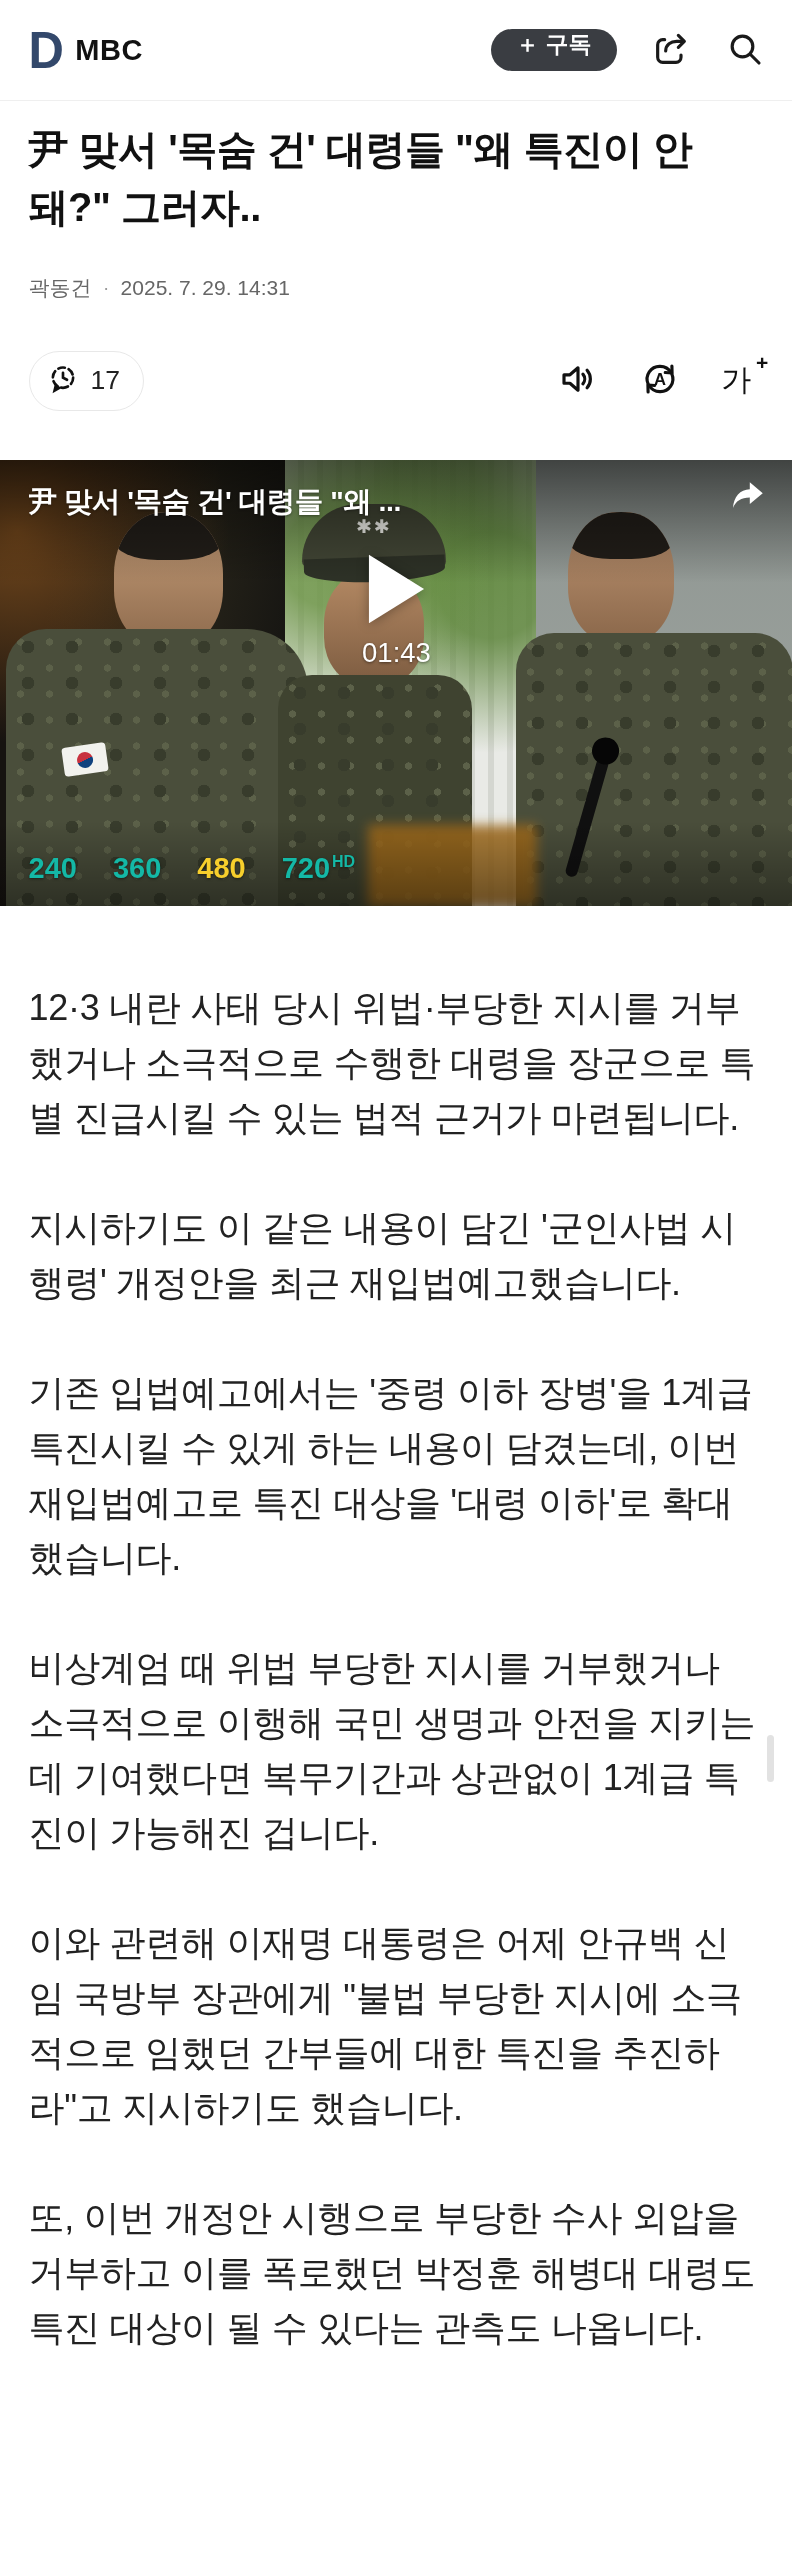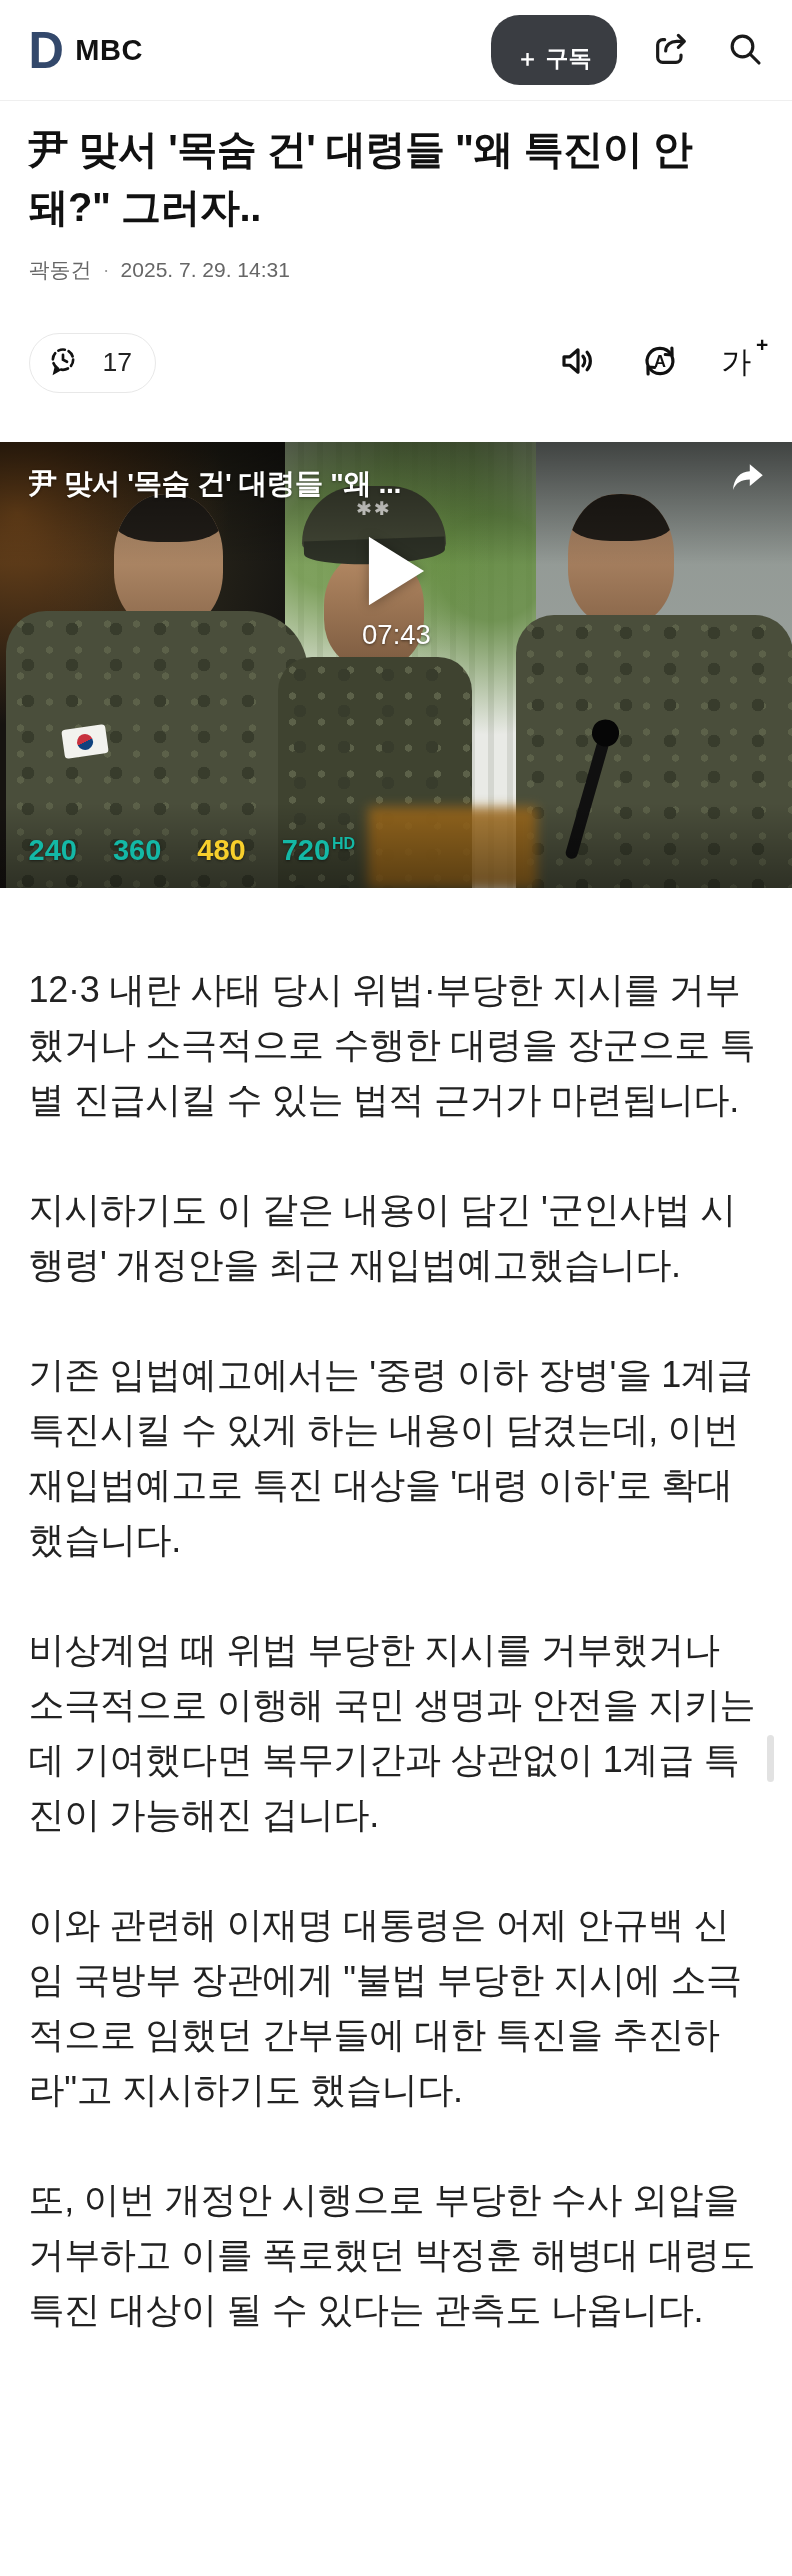--- a/index.html
+++ b/index.html
@@ -19,39 +19,39 @@
   .logo-wrap { display:flex; align-items:center; gap:13.3px; }
   .logo-d {
     font-size:49px; font-weight:900; color:#33486b; line-height:1;
     letter-spacing:-1.9px; transform:scaleY(1.05);
   }
   .logo-press { font-size:29px; font-weight:700; color:#111; letter-spacing:0.5px; }
   .header-actions { margin-left:auto; display:flex; align-items:center; gap:34px; }
   .subscribe-btn {
     background:#3a3d42; color:#fff; border:none; cursor:pointer;
     font-size:23px; font-weight:600; line-height:1;
-    padding:32px 25px 15px; border-radius:28.5px;
+    padding:4px 25px 15px; border-radius:28.5px;
     display:flex; align-items:center; gap:7.6px;
     font-family:inherit;
   }
   .icon-btn { background:none; border:none; padding:0; cursor:pointer; display:flex; align-items:center; }
 
   
   .article-head { padding:0 28.5px; }
   .article-title {
     margin:19px 0 0; font-size:40px; line-height:58px; font-weight:800;
     color:#111; letter-spacing:-0.5px; word-break:break-all;
   }
-  .byline { margin-top:20px; display:flex; align-items:center; gap:11.4px; font-size:21px; color:#666; }
+  .byline { margin-top:38px; display:flex; align-items:center; gap:11.4px; font-size:21px; color:#666; }
   .byline .dot { color:#999; font-size:19px; }
 
   
   .toolbar { margin-top:49px; padding:0 28.5px; display:flex; align-items:center; }
   .comment-pill {
-    display:flex; align-items:center; gap:24px;
+    display:flex; align-items:center; gap:12px;
     border:1.9px solid #e8e8e8; background:#fff; border-radius:32px;
     padding:11.4px 23px 11.4px 17px; cursor:pointer; font-family:inherit;
   }
   .comment-count { font-size:26.6px; color:#222; font-weight:500; }
   .toolbar-right { margin-left:auto; display:flex; align-items:center; gap:40px; }
   .fontsize-ctrl { position:relative; font-size:30px; color:#111; font-weight:500; padding-right:13.3px; }
   .fontsize-ctrl .plus {
     position:absolute; top:-9.5px; right:-3.8px; font-size:21px; font-weight:700; color:#111;
   }
 
@@ -258,21 +258,21 @@
       </svg>
     </span>
   </button>
 
   <div class="play-wrap">
     <span class="play-tri">
       <svg width="63" height="76" viewBox="0 0 33 40" fill="#ffffff">
         <path d="M2 2 L31 20 L2 38 Z"></path>
       </svg>
     </span>
-    <span class="video-time">07:43</span>
+    <span class="video-time">01:43</span>
   </div>
 
   <div class="quality-row">
     <span class="quality">240</span>
     <span class="quality">360</span>
     <span class="quality sel">480</span>
     <span class="quality"><span>720</span><sup>HD</sup></span>
   </div>
 </div>
 

